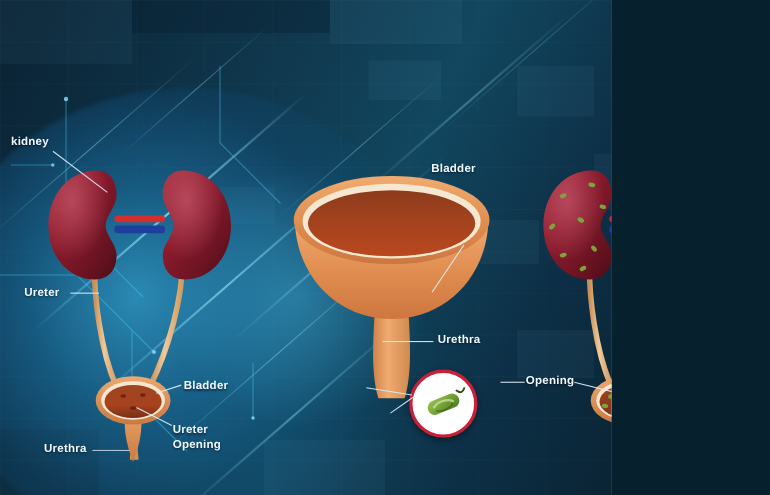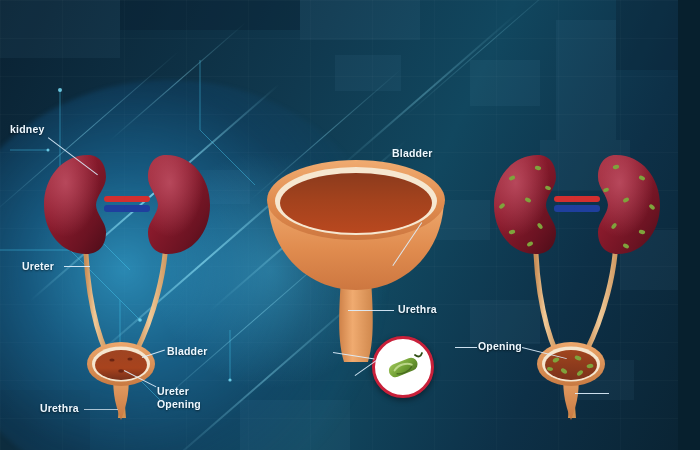--- a/index.html
+++ b/index.html
@@ -6,21 +6,21 @@
   html, body {
     margin: 0;
     padding: 0;
     background: #07202e;
   }
   body {
     font-family: "Liberation Sans", sans-serif;
   }
   #stage {
     position: relative;
-    width: 678px;
+    width: 556px;
     height: 450px;
     overflow: hidden;
     background: #0f766e;
   }
 
   
   .bg-base {
     position: absolute;
     inset: 0;
     background:

